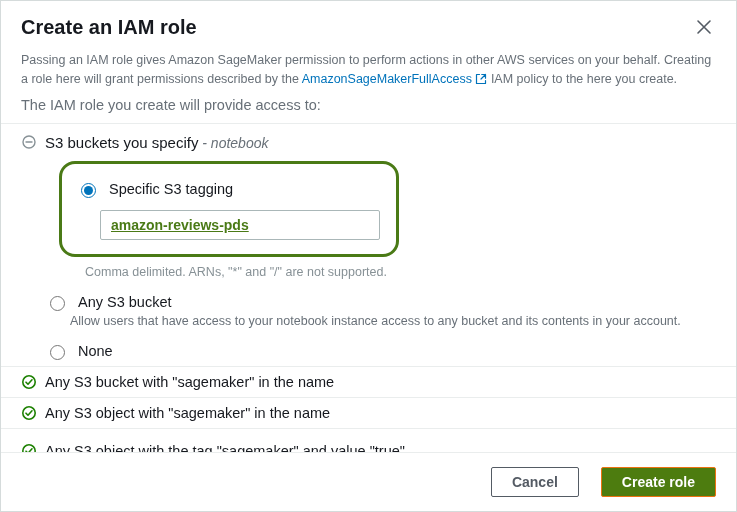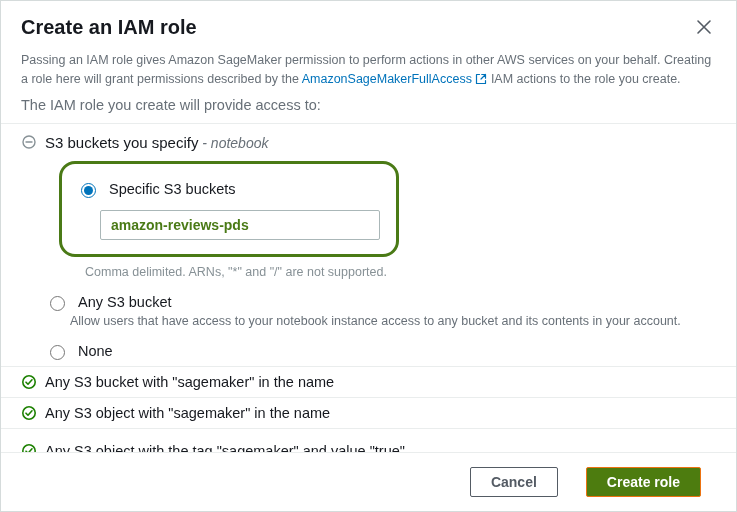--- a/index.html
+++ b/index.html
@@ -108,20 +108,21 @@
   .s3-input {
     width: 280px;
     padding: 6px 10px;
     border: 1px solid #aab7b8;
     border-radius: 2px;
     font-size: 14px;
     font-weight: 700;
     color: #4a7a16;
     margin-left: 24px;
     margin-top: 10px;
+    text-decoration: underline;
   }
   .hint {
     color: #879196;
     font-size: 12.5px;
     margin: 8px 0 14px 40px;
   }
   .option-desc {
     color: #687078;
     font-size: 12.5px;
     margin: 0 0 12px 25px;
@@ -144,24 +145,24 @@
     color: #0073bb;
     text-decoration: none;
     font-size: 14px;
     display: inline-flex;
     align-items: center;
     gap: 4px;
     margin-top: 14px;
   }
   .modal-footer {
     border-top: 1px solid #eaeded;
-    padding: 14px 35px;
+    padding: 14px 20px;
     display: flex;
     justify-content: flex-end;
-    gap: 28px;
+    gap: 22px;
   }
   .btn {
     font-family: inherit;
     font-size: 14px;
     font-weight: 700;
     border-radius: 2px;
     padding: 6px 20px;
     cursor: pointer;
   }
   .btn-cancel {
@@ -191,21 +192,21 @@
   </div>
 
   <div class="modal-body">
 
     <p class="intro">
       <span>Passing an IAM role gives Amazon SageMaker permission to perform actions in other AWS services on your behalf. Creating a role here will grant permissions described by the </span>
       <a href="#"><span>AmazonSageMakerFullAccess</span>
         <svg class="ext-icon" width="12" height="12" viewBox="0 0 16 16">
             <path d="M6 2H2v12h12v-4M8 8l6-6M9 2h5v5" stroke="#0073bb" stroke-width="1.6" fill="none" stroke-linecap="round" stroke-linejoin="round"></path>
           </svg></a>
-      <span> IAM actions to the role you create.</span>
+      <span> IAM policy to the here you create.</span>
     </p>
 
     <div class="access-line">The IAM role you create will provide access to:</div>
 
     <div class="divider-top"></div>
 
     <div class="sect-head">
       <button class="collapse-toggle">
         <svg width="16" height="16" viewBox="0 0 16 16">
             <circle cx="8" cy="8" r="6" stroke="#879196" stroke-width="1.4" fill="none"></circle>
@@ -215,21 +216,21 @@
       <div>
         <span class="sect-title-main">S3 buckets you specify</span><span class="sect-title-opt"> - notebook</span>
       </div>
     </div>
 
     <div class="options">
 
       <div class="highlight-box">
         <div class="radio-row">
           <input type="radio" name="s3opt" checked="" style="">
-          <span class="radio-label">Specific S3 buckets</span>
+          <span class="radio-label">Specific S3 tagging</span>
         </div>
         <input class="s3-input" type="text" value="amazon-reviews-pds" style="">
       </div>
       <div class="hint">Comma delimited. ARNs, "*" and "/" are not supported.</div>
 
       <div class="radio-row">
         <input type="radio" name="s3opt" style="">
         <span class="radio-label">Any S3 bucket</span>
       </div>
       <div class="option-desc">Allow users that have access to your notebook instance access to any bucket and its contents in your account.</div>

